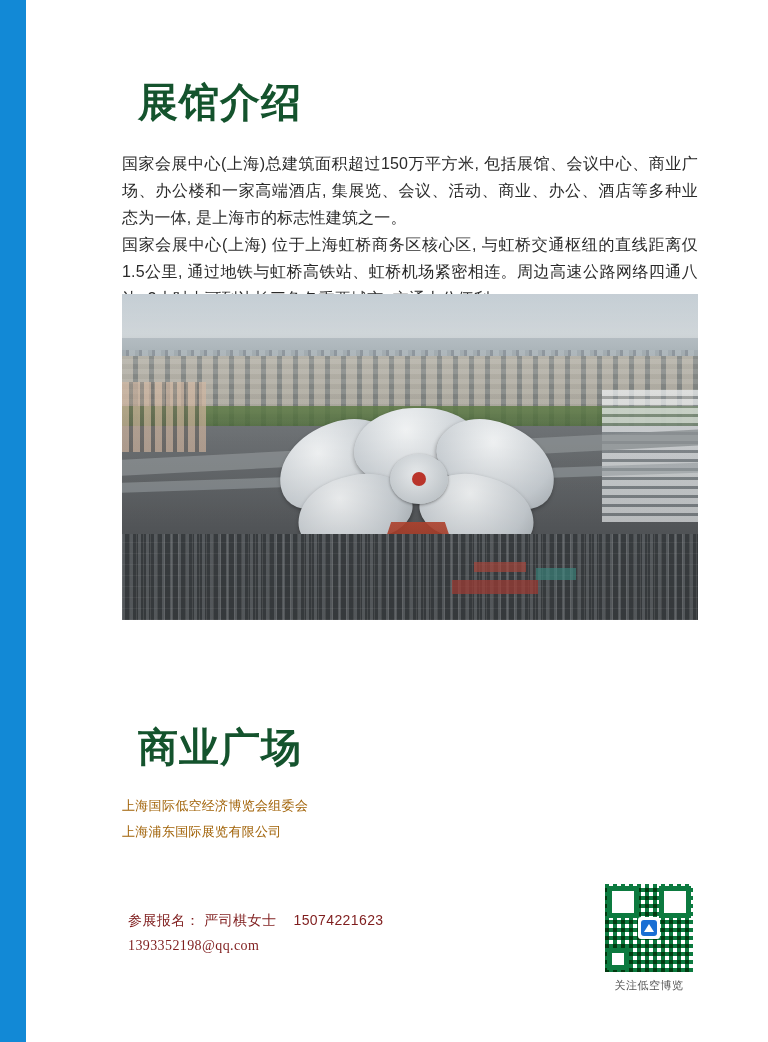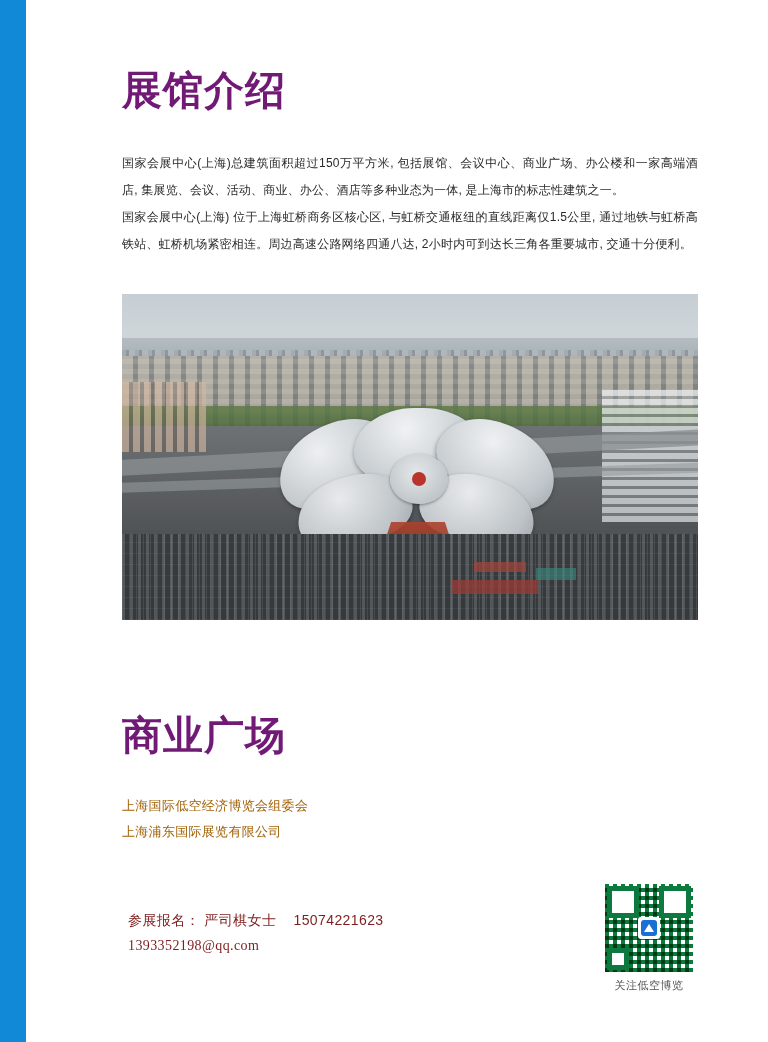--- a/index.html
+++ b/index.html
@@ -36,48 +36,48 @@
 
   .page {
     position: absolute;
     left: 0; top: 0;
     width: 768px;
     height: 1042px;
   }
 
   
   .section-title {
-    font-family: Liberation Sans, sans-serif;
+    font-family: Liberation Mono, monospace;
     font-weight: bold;
-    color: #701a75;
+    color: #14532d;
     font-size: 40px;
     letter-spacing: 1px;
     line-height: 1.1;
-    margin: 0;
+    margin: 16px;
     position: relative;
     display: inline-block;
   }
   .title-venue {
     position: absolute;
     left: 122px;
     top: 68px;
   }
   .title-contact {
     position: absolute;
     left: 122px;
     top: 713px;
   }
 
   
   .body-text {
     position: absolute;
     left: 122px;
     top: 150px;
     width: 576px;
-    font-size: 12px;
+    font-size: 16px;
     line-height: 27px;
     color: #2a2a2a;
     text-align: justify;
     letter-spacing: 0.2px;
   }
   .body-text p {
     margin: 0;
   }
 
   

